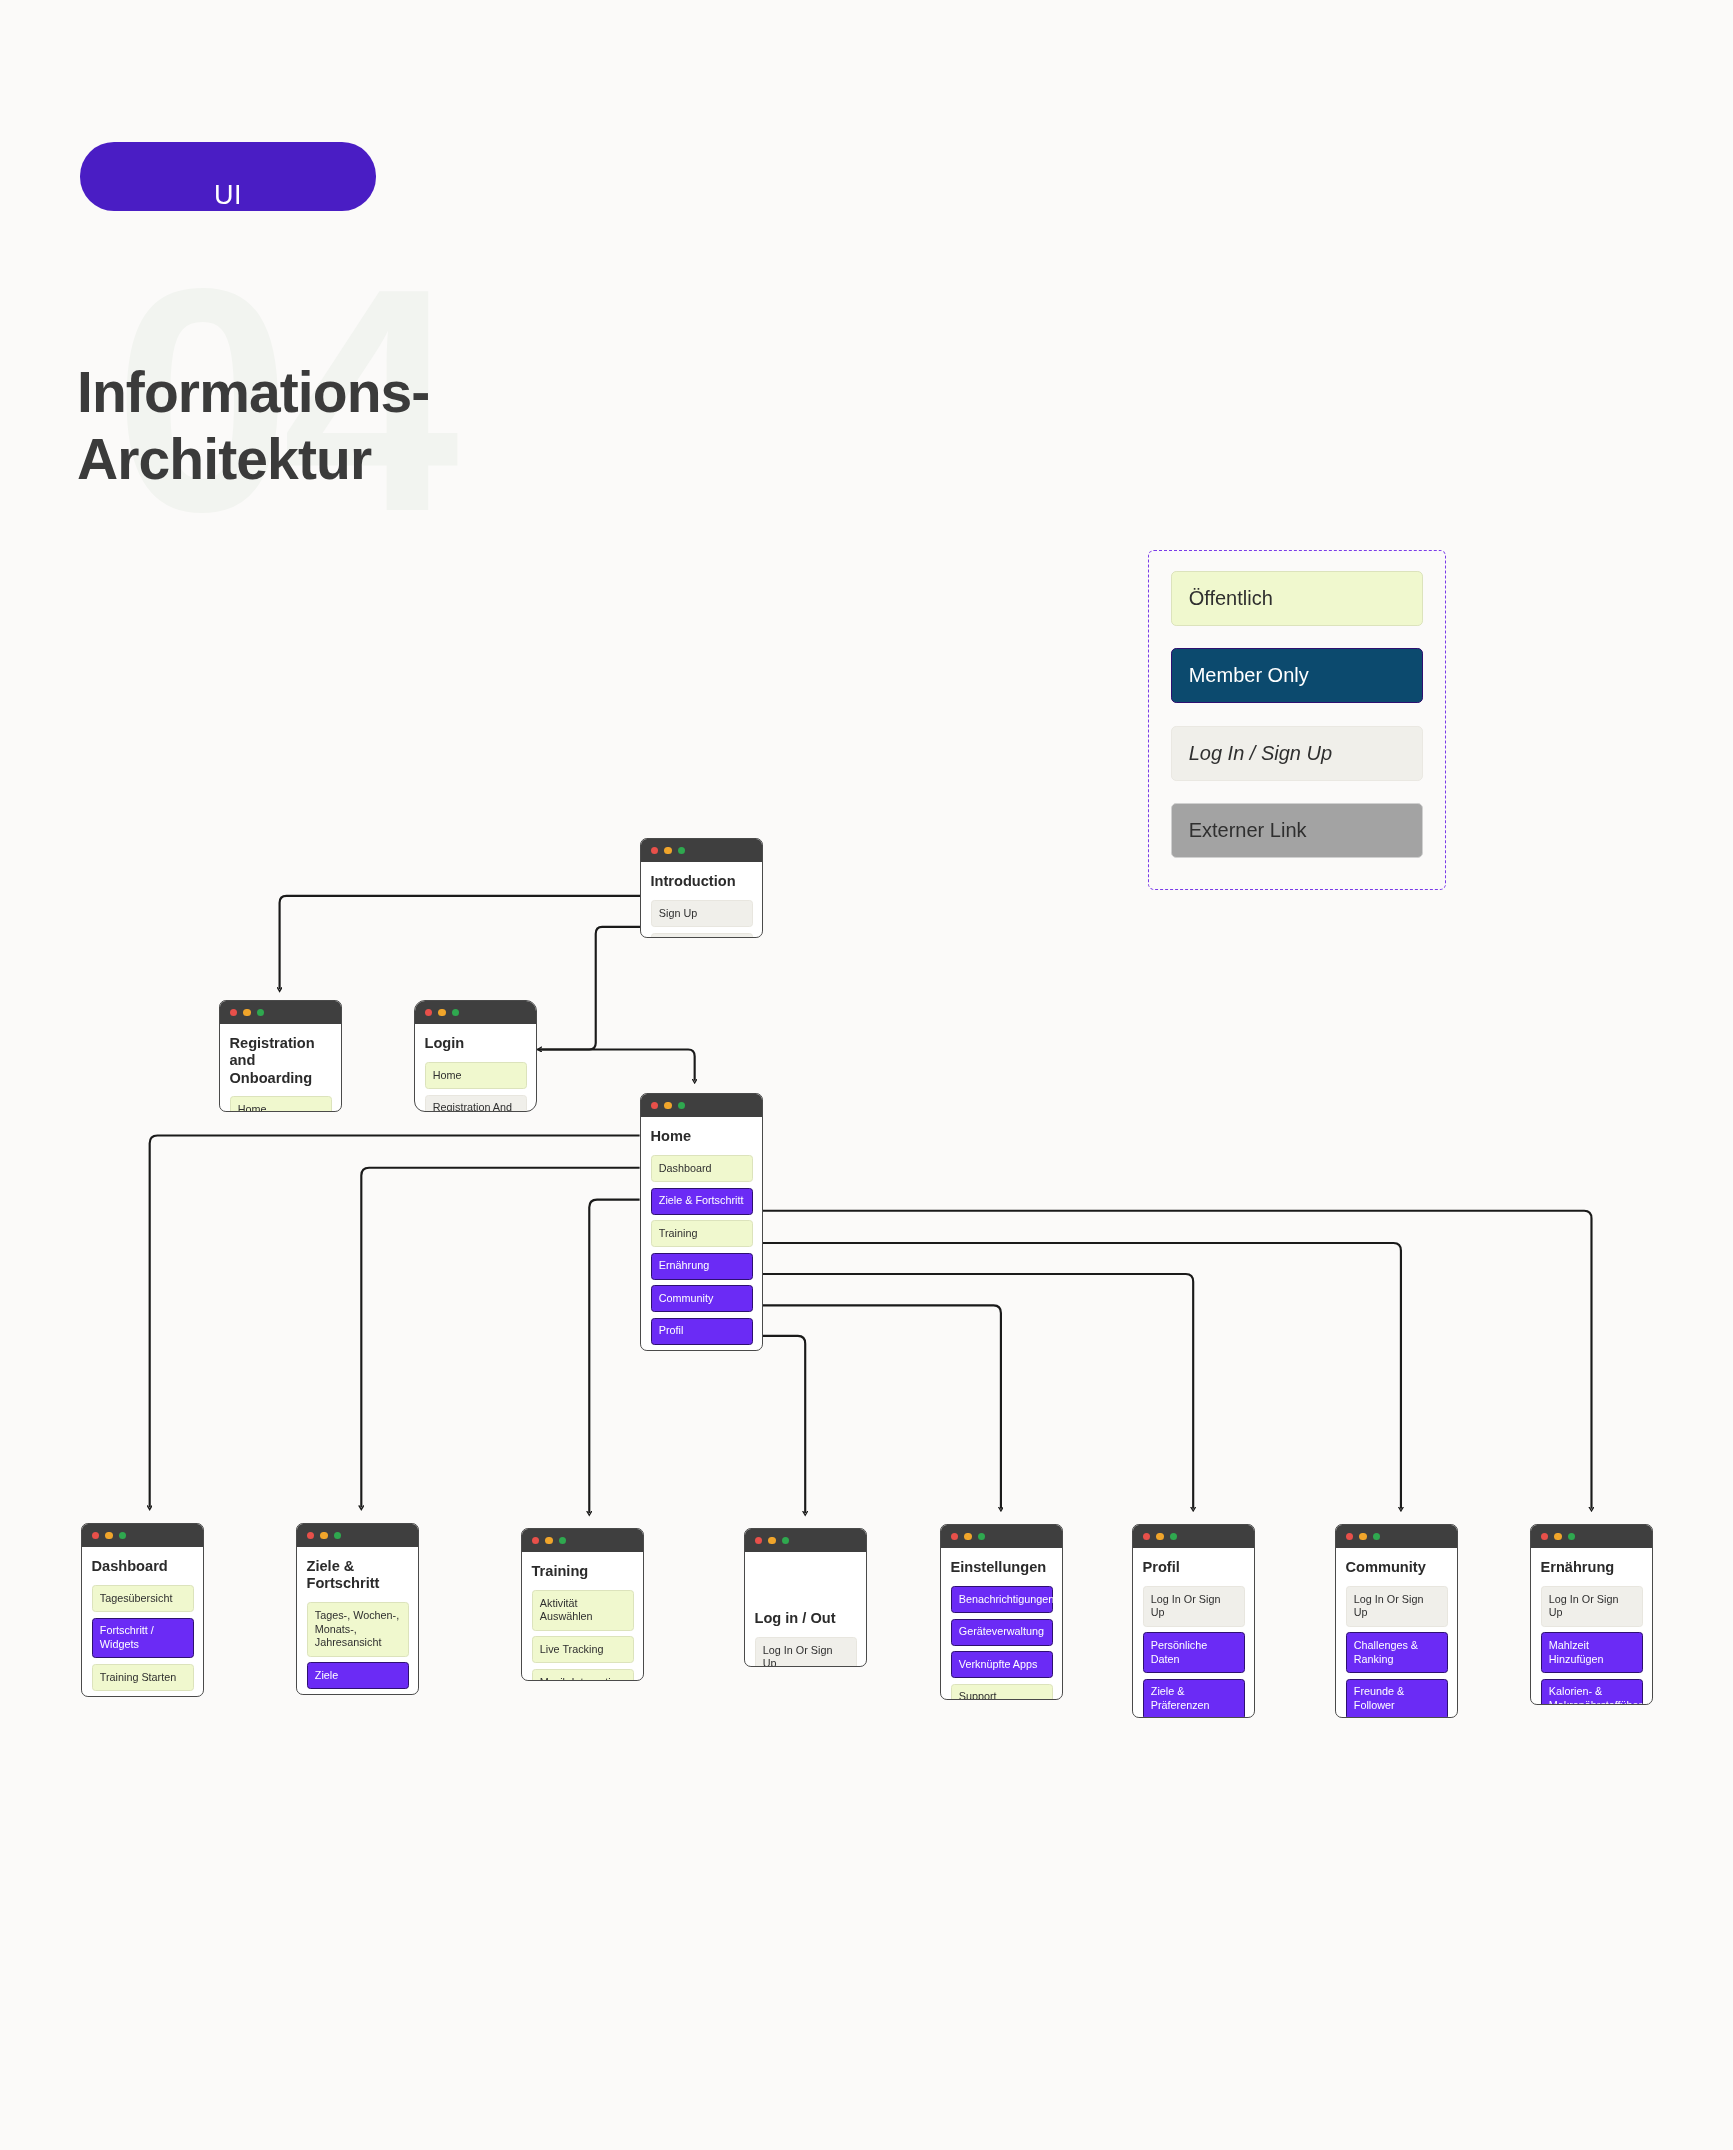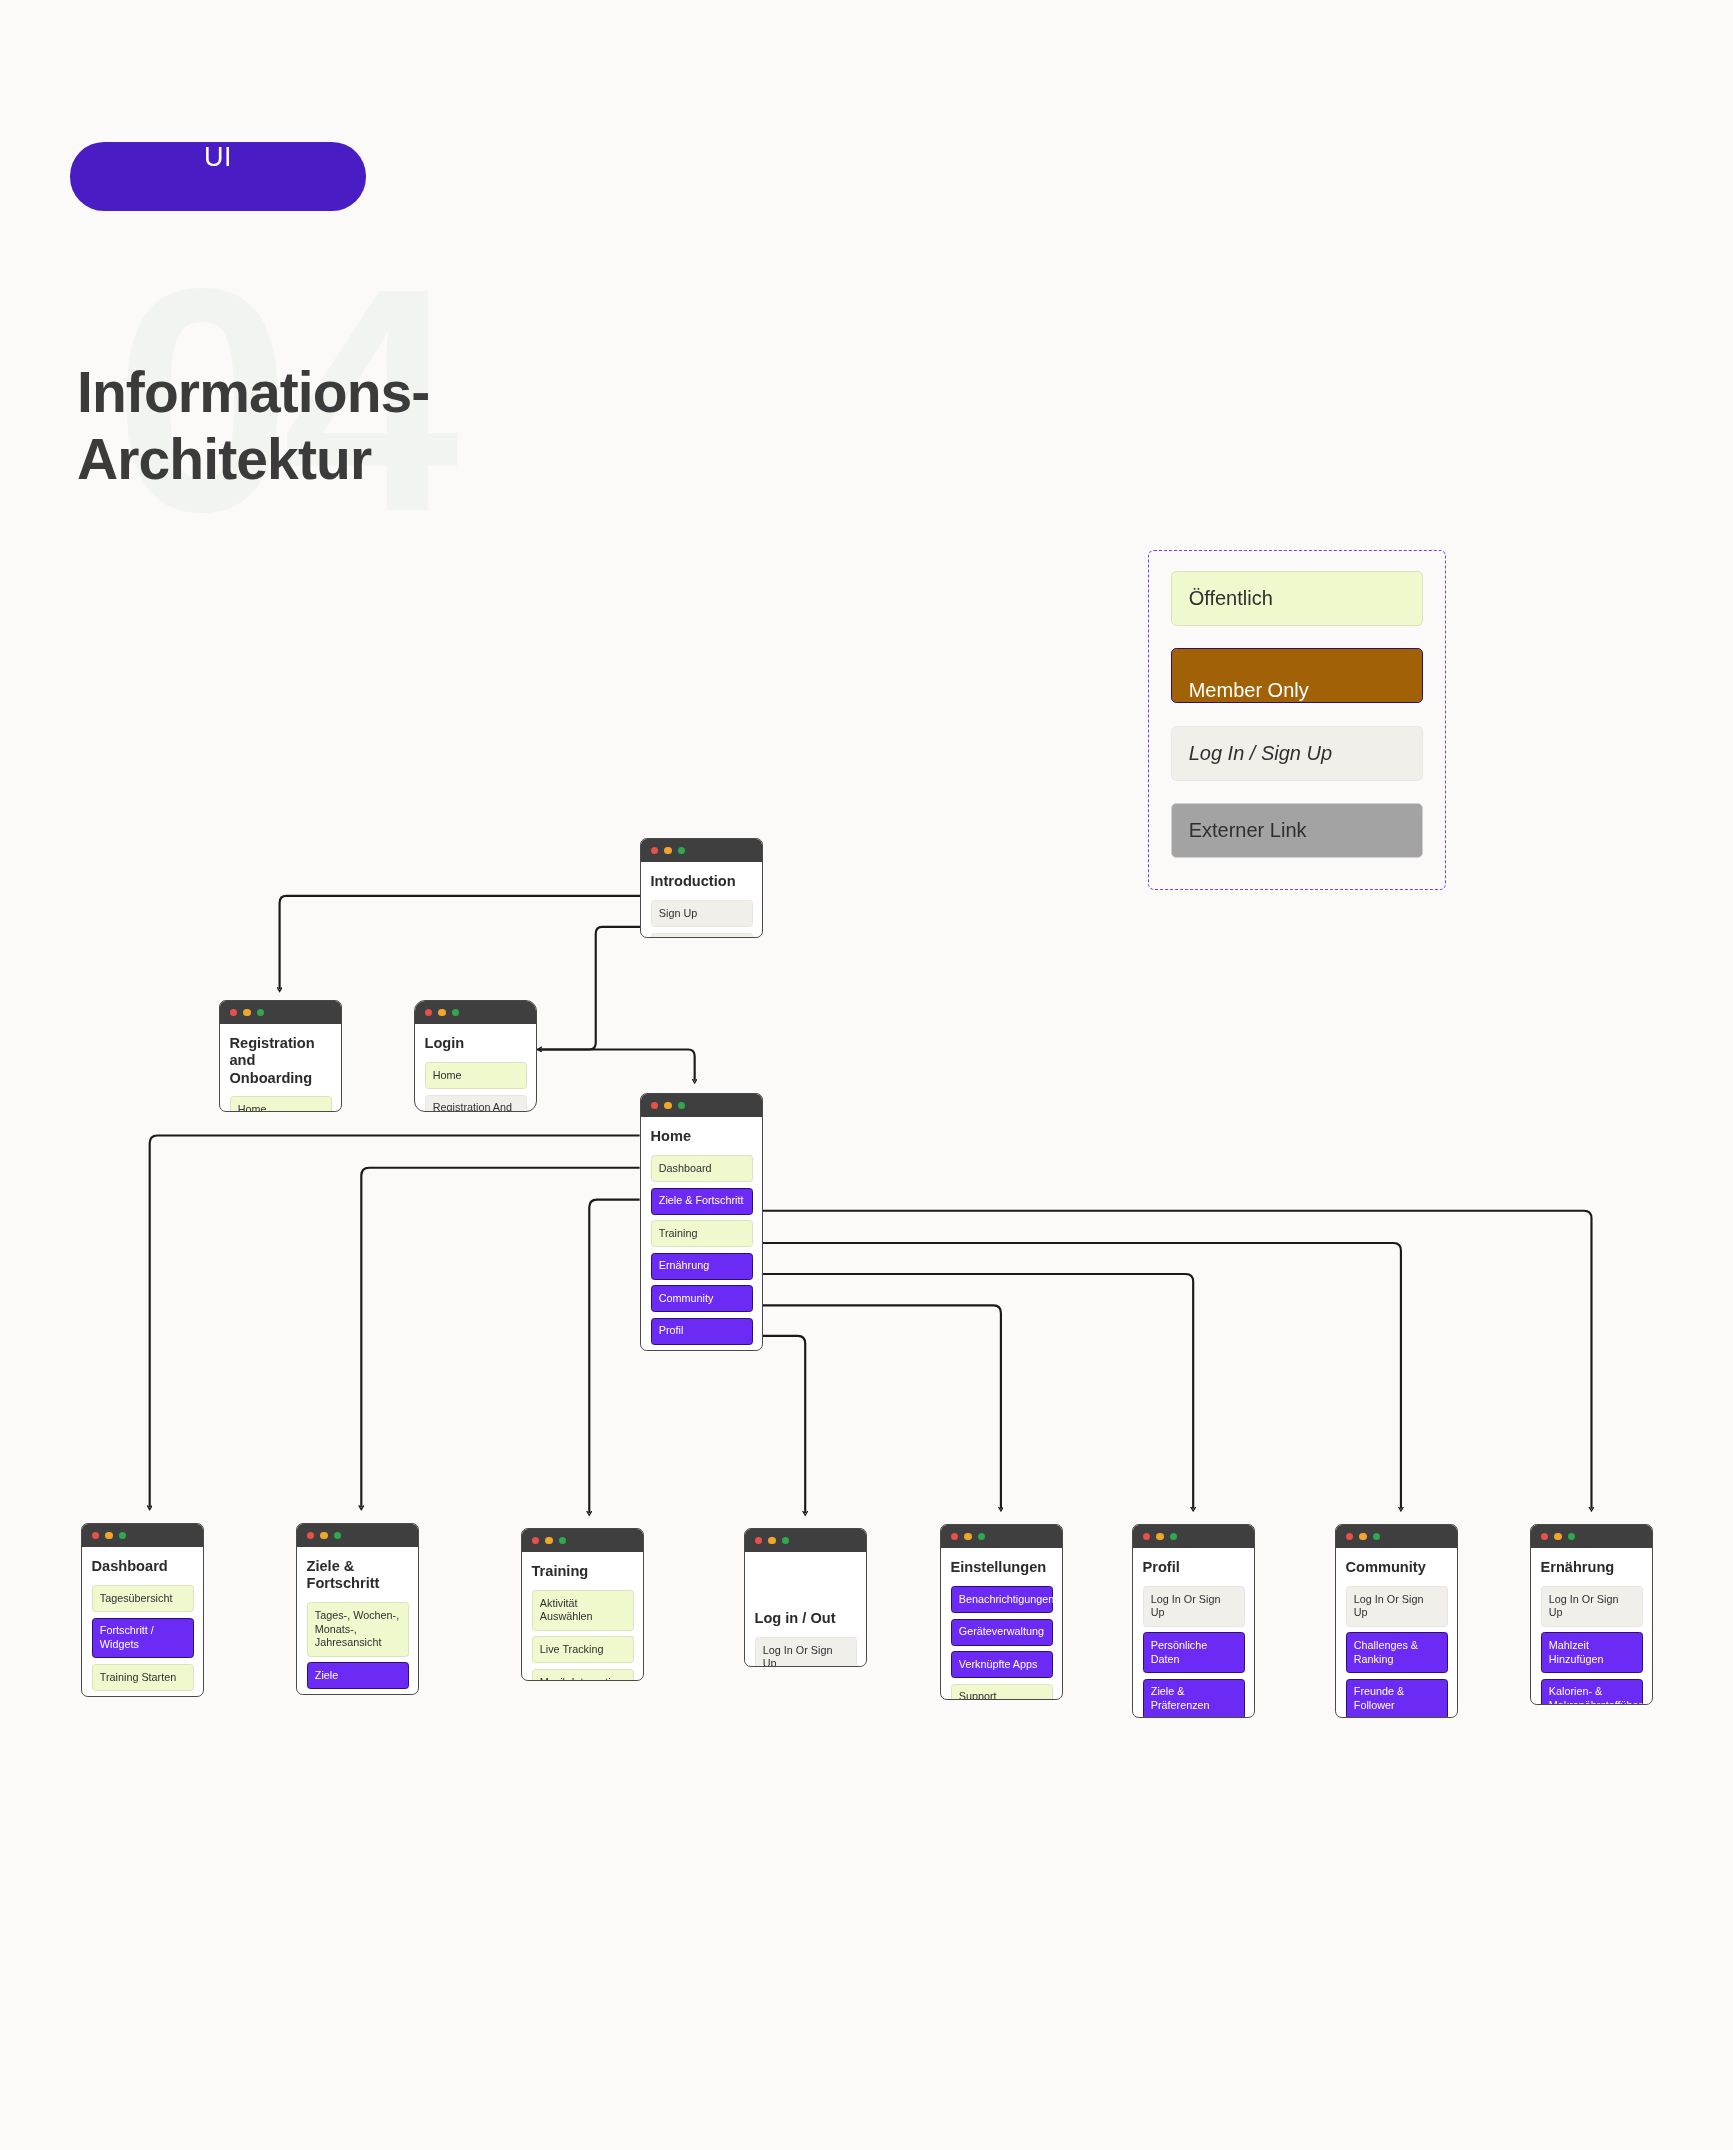--- a/index.html
+++ b/index.html
@@ -15,23 +15,23 @@
   
   .watermark{
     position:absolute;left:114px;top:241px;
     font-size:318px;font-weight:700;line-height:1;
     color:#F2F4F0;letter-spacing:-8.6px;
     user-select:none;z-index:0;
   }
 
   
   .ui-pill{
-    position:absolute;left:70px;top:142px;width:296px;height:69px;
+    position:absolute;left:80px;top:142px;width:296px;height:69px;
     background:#4A1DC4;border-radius:34px;
-    display:flex;align-items:flex-start;justify-content:center;
+    display:flex;align-items:flex-end;justify-content:center;
     z-index:3;
   }
   .ui-pill span{color:#FFFFFF;font-size:27px;font-weight:400;letter-spacing:0.4px;}
 
   
   .page-title{
     position:absolute;left:77px;top:359px;z-index:3;
     font-size:57px;font-weight:700;line-height:1.17;
     color:#3B3B3B;letter-spacing:-0.9px;white-space:pre-line;
   }
@@ -42,21 +42,21 @@
     border:1.7px dashed #7A3BE8;border-radius:6px;
     padding:20px 22.4px;z-index:3;
   }
   .legend-item{
     height:55px;border-radius:5.2px;
     display:flex;align-items:center;padding:0 16.3px;
     font-size:20px;color:#2F2F2F;margin-bottom:22.4px;
   }
   .legend-item:last-child{margin-bottom:0;}
   .lg-public{background:#F0F8CE;border:0.9px solid #DCE3BC;}
-  .lg-member{background:#a16207;border:1.3px solid #2E1070;color:#FFFFFF;align-items:flex-end;}
+  .lg-member{background:#0c4a6e;border:1.3px solid #2E1070;color:#FFFFFF;}
   .lg-login{background:#F0EFEA;border:0.9px solid #EAE8E2;font-style:italic;}
   .lg-extern{background:#a3a3a3;border:0.9px solid #D0D0D0;}
 
   
   #wires{position:absolute;left:0;top:0;width:1733px;height:2360px;z-index:1;pointer-events:none;}
 
   
   .card{
     position:absolute;z-index:2;
     background:#FFFFFF;border:1.3px solid #4A4A4A;

